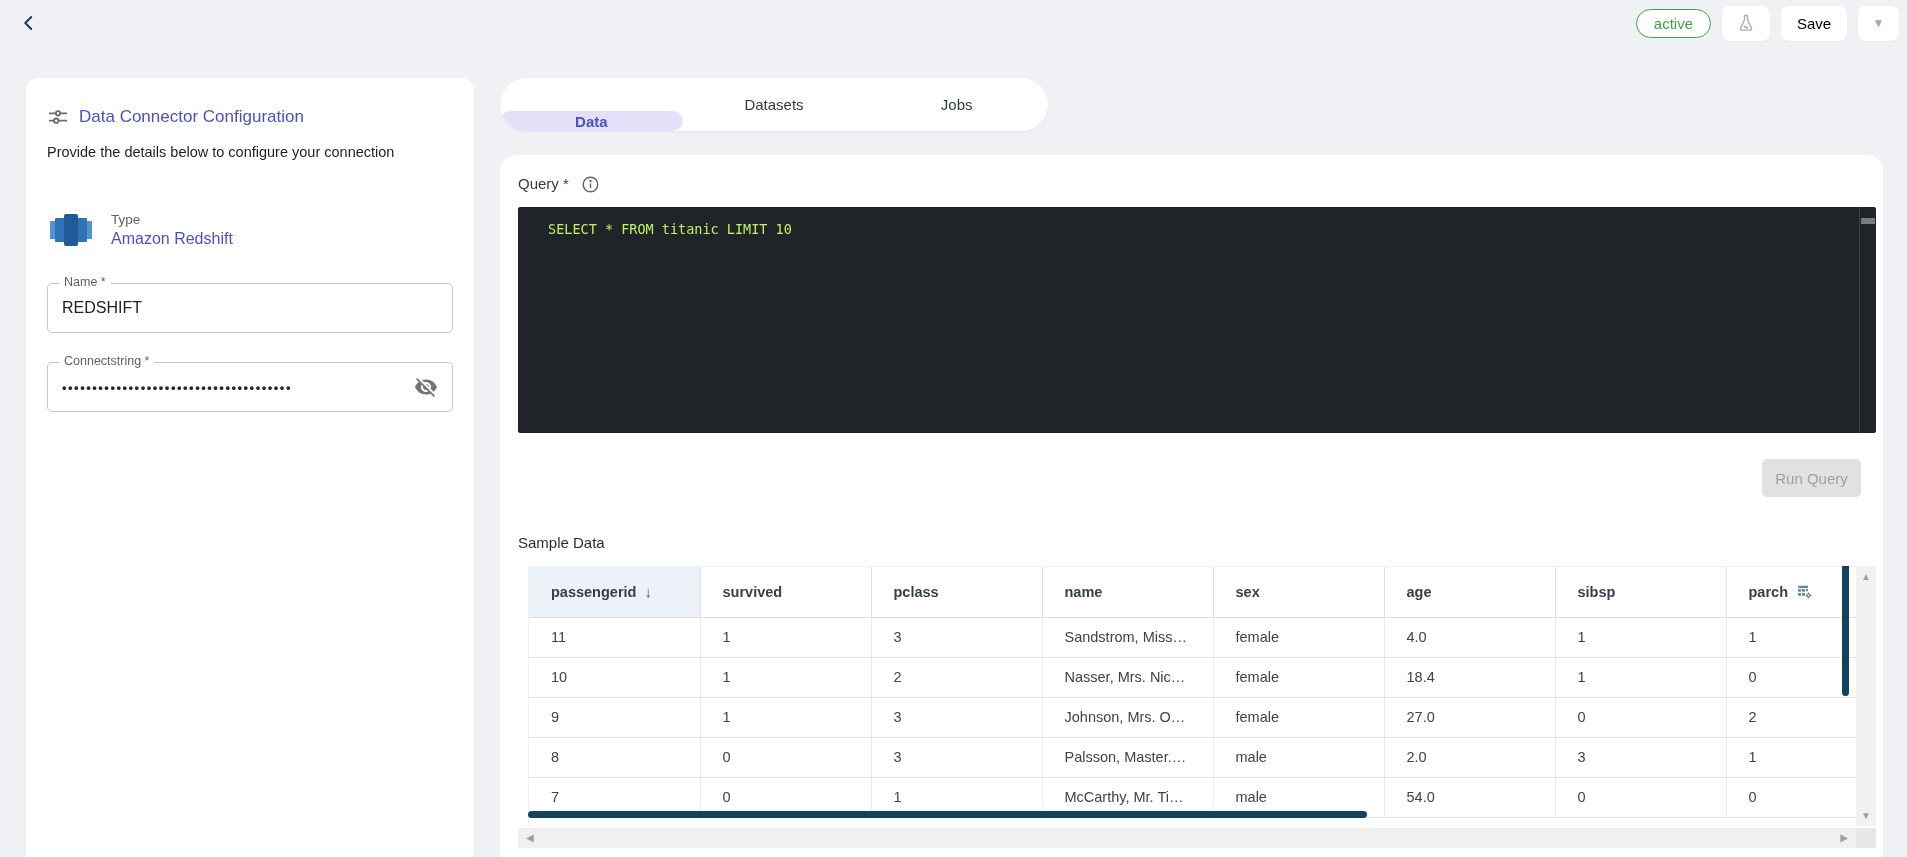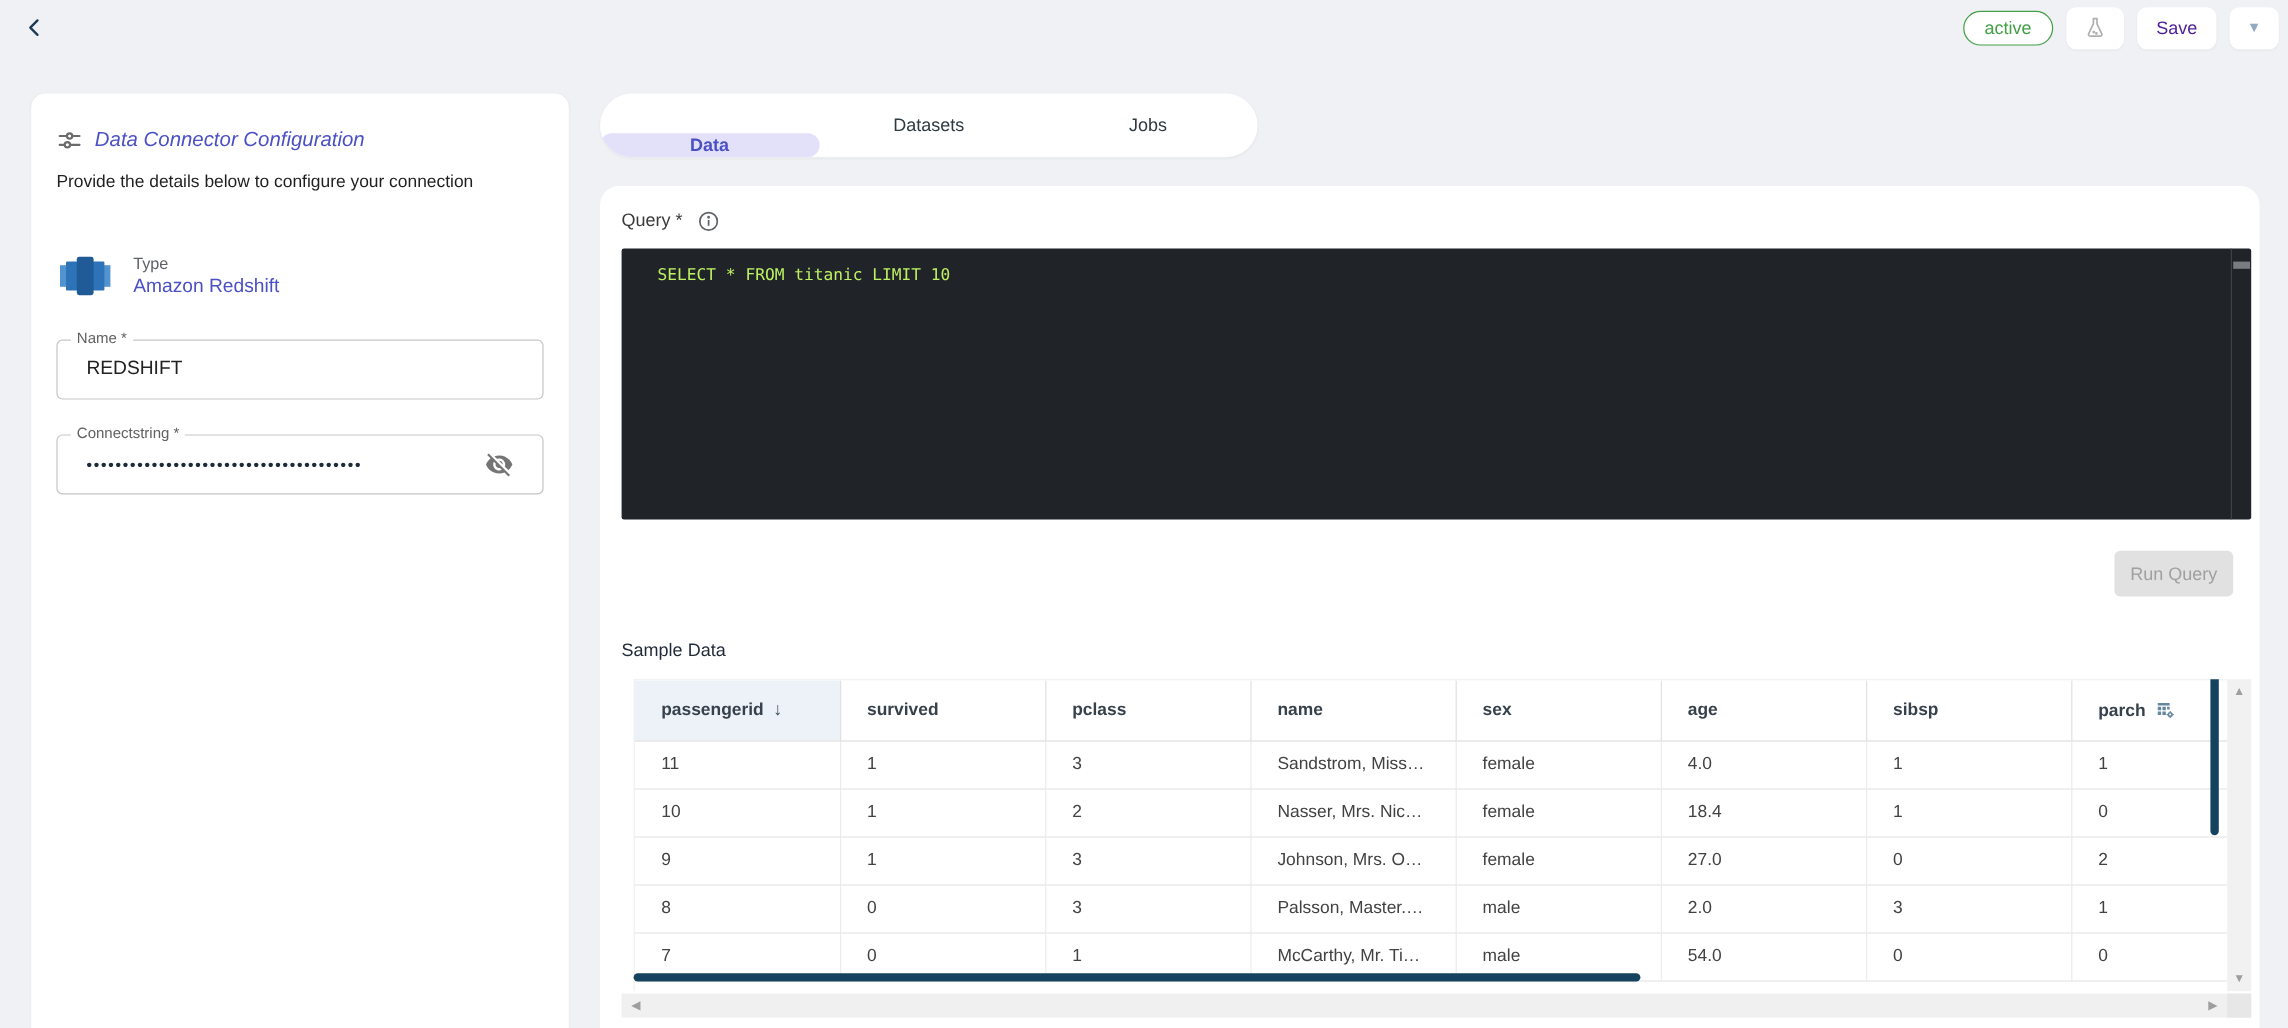--- a/index.html
+++ b/index.html
@@ -6,33 +6,33 @@
   html,body { width:1907px; height:857px; overflow:hidden; }
   body { background:#eff1f4; font-family:"Liberation Sans", sans-serif; color:#212121; position:relative; }
 
   
   .topbar { height:46px; display:flex; align-items:center; padding:0 8px 0 12px; gap:11px; }
   .back-btn { width:34px; height:34px; display:flex; align-items:center; justify-content:center; background:transparent; border:none; cursor:pointer; }
   .spacer { flex:1; }
   .status-badge { border:1.5px solid #43a047; color:#43a047; background:#fff; border-radius:17px; padding:6px 17px; font-size:15px; line-height:1; }
   .icon-btn { height:35px; background:#fff; border:none; border-radius:8px; display:flex; align-items:center; justify-content:center; box-shadow:0 1px 2px rgba(0,0,0,.03); cursor:pointer; }
   .flask-btn { width:48px; }
-  .save-btn { width:66px; color:#4c1d95; font-size:15px; font-weight:500; font-family:"Liberation Sans",sans-serif; }
+  .save-btn { width:66px; color:#000000; font-size:15px; font-weight:500; font-family:"Liberation Sans",sans-serif; }
   .caret-btn { width:41px; color:#93a9c0; }
   .caret-glyph { font-size:12px; line-height:1; }
 
   
   .left-card { position:absolute; left:26px; top:78px; width:448px; height:830px; background:#fff; border-radius:12px; box-shadow:0 1px 3px rgba(0,0,0,.05); padding:28px 21px; }
   .card-title { display:flex; align-items:center; gap:10px; }
-  .card-title span { color:#4b50c5; font-size:17px;font-style:italic; }
+  .card-title span { color:#4b50c5; font-size:17px; }
   .card-sub { margin-top:16px; font-size:14.5px; color:#1f1f1f; }
   .type-row { margin-top:46px; display:flex; align-items:center; gap:16px; }
   .type-labels .t-label { font-size:13.5px; color:#5f6368; }
   .type-labels .t-value { font-size:16px; color:#4b50c5; font-weight:500; margin-top:3px; }
-  .field { position:relative; margin-top:29px; border:1px solid #c6c6c6; border-radius:5px; height:50px; display:flex; align-items:center; padding:0 24px; background:#fff; }
+  .field { position:relative; margin-top:29px; border:1px solid #c6c6c6; border-radius:5px; height:50px; display:flex; align-items:center; padding:0 14px; background:#fff; }
   .field-label { position:absolute; top:-9px; left:11px; background:#fff; padding:0 5px; font-size:12.5px; color:#616161; }
   .field input { border:none; outline:none; flex:1; font-size:16px; color:#212121; font-family:"Liberation Sans",sans-serif; background:transparent; }
   .field input.masked { font-size:13px; letter-spacing:1.5px; color:#1c2b39; font-weight:700; }
   .eye-btn { background:none; border:none; display:flex; align-items:center; cursor:pointer; padding:0; }
 
   
   .tabs { position:absolute; left:500px; top:78px; width:548px; height:53px; background:#fff; border-radius:27px; display:flex; overflow:hidden; box-shadow:0 1px 3px rgba(0,0,0,.05); }
   .tab { flex:1; display:flex; align-items:center; justify-content:center; font-size:15px; color:#2e3a42; cursor:pointer; }
   .tab.active { background:#e3e1f9; border-radius:27px; color:#4b50c5; font-weight:700;margin-top:33px; }
 

